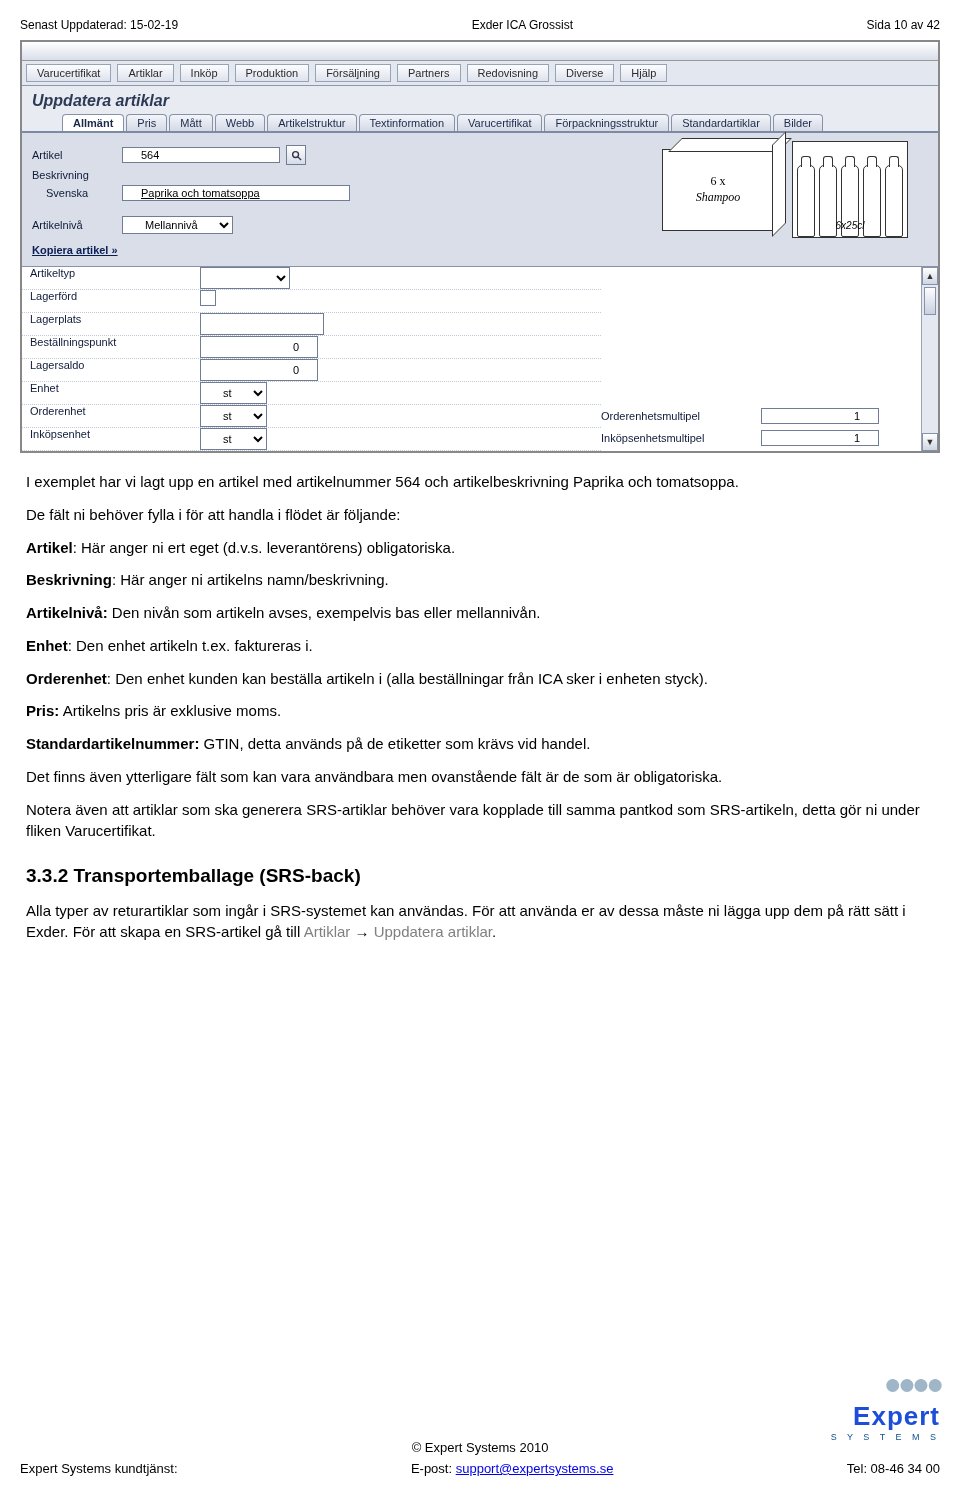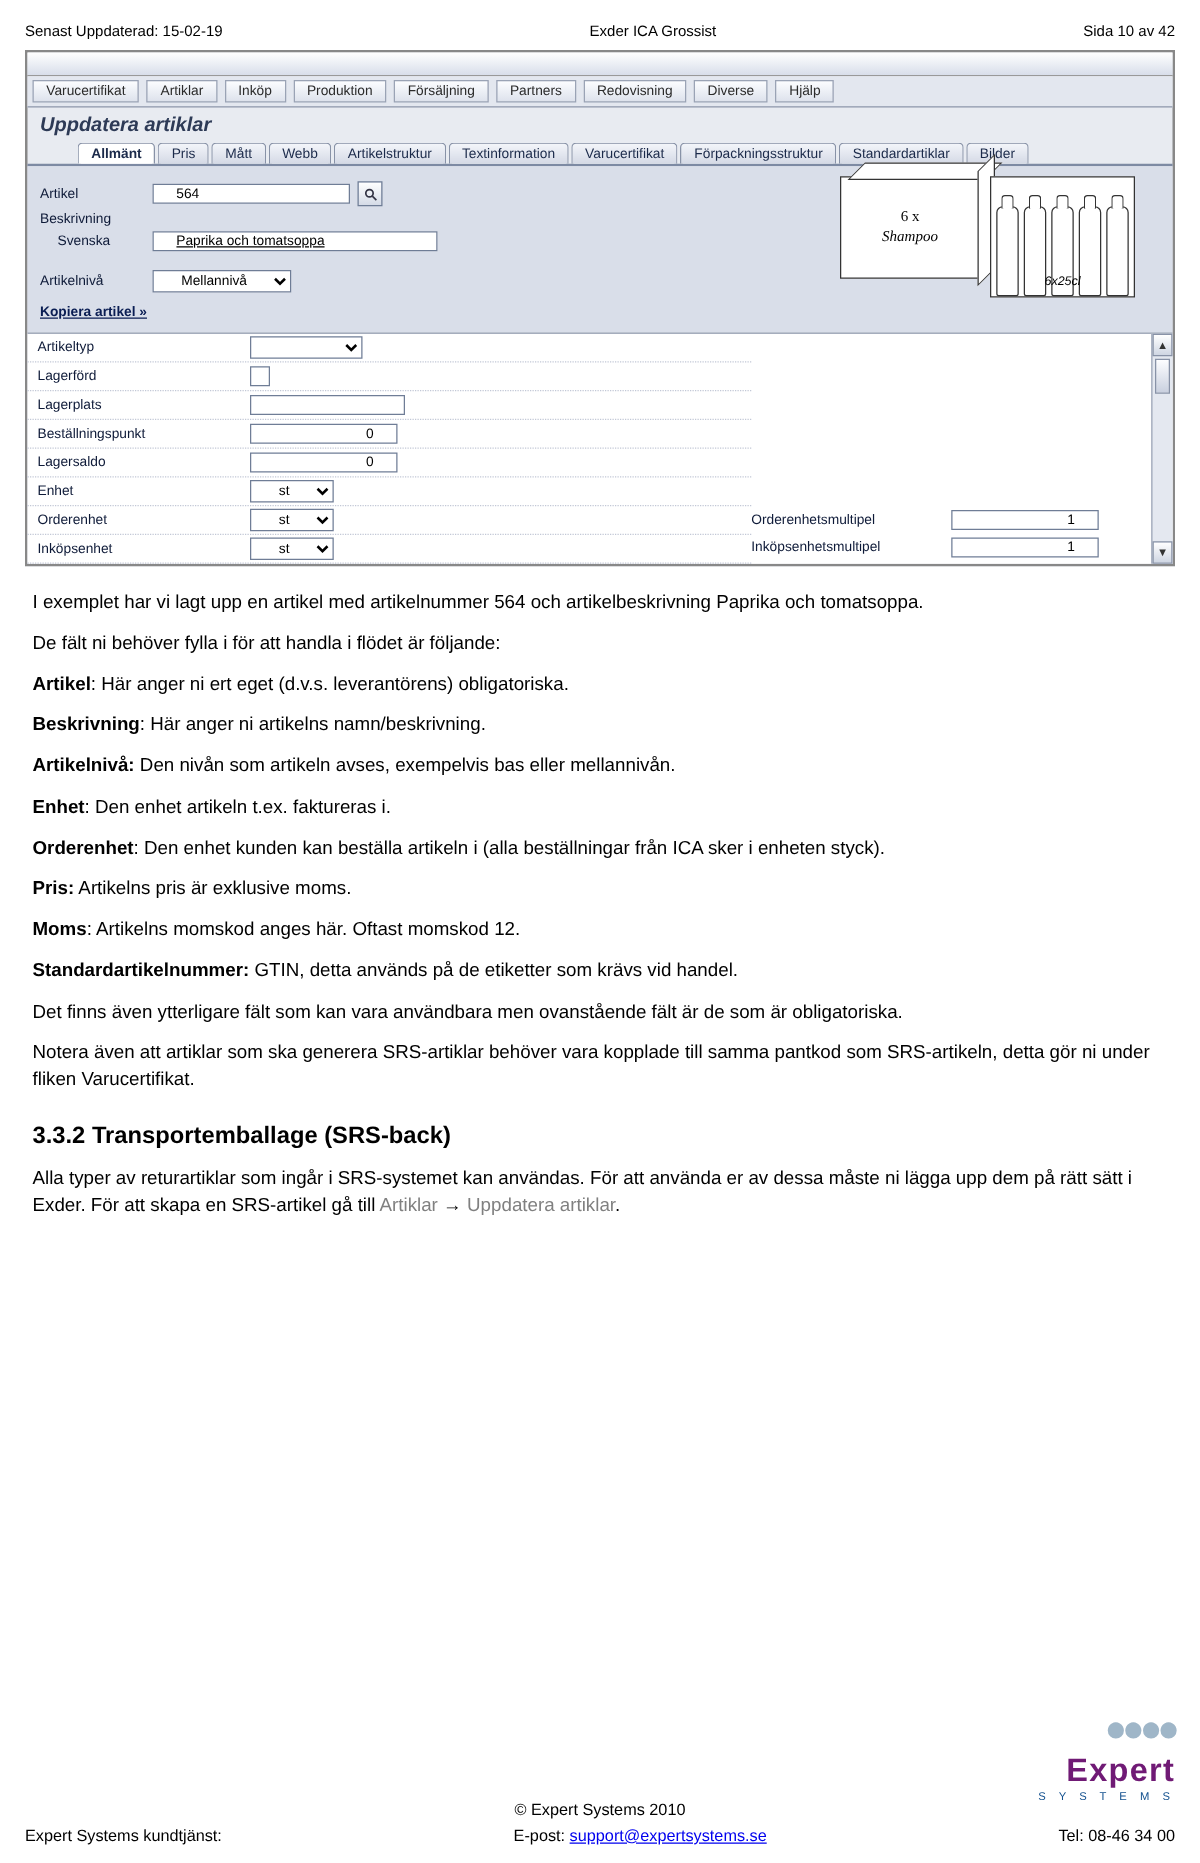--- a/index.html
+++ b/index.html
@@ -12,50 +12,50 @@
 .wintitle{font-weight:bold;font-style:italic;color:#2d3a56;font-size:16px;padding:6px 10px 4px}
 .tabs{display:flex;padding-left:40px;border-bottom:2px solid #7d8aa3}
 .tabs .tab{font-size:11px;padding:2px 10px;background:linear-gradient(#f3f5fa,#d4d9e5);border:1px solid #8892a7;border-bottom:none;margin-right:2px;border-radius:4px 4px 0 0;color:#1b2a4a}
 .tabs .tab.active{background:#fff;font-weight:bold}
 .form-area{background:#d9dee9;padding:8px 10px;position:relative}
 .row{display:flex;align-items:center;margin:4px 0;font-size:11px}
 .row .lab{width:90px;color:#0e1a38}
 input.txt,select.sel{font-size:11px;border:1px solid #6f7d96;background:#fff;padding:1px 18px}
 .search-btn{width:18px;height:18px;border:1px solid #6f7d96;background:linear-gradient(#fff,#d5dbe7);margin-left:6px;display:flex;align-items:center;justify-content:center}
 .kopiera{font-size:11px;color:#0a1d53;font-weight:bold;text-decoration:underline;padding:6px 0 2px}
-.illus{position:absolute;right:30px;top:8px;display:flex;gap:8px;align-items:flex-start}
+.illus{position:absolute;right:30px;top:8px;display:flex;gap:18px;align-items:center}
 .boxpic{width:110px;height:80px;border:1px solid #333;background:#fff;position:relative}
 .boxpic::before{content:"";position:absolute;top:-12px;left:12px;right:-12px;height:12px;background:#fff;border:1px solid #333;transform:skewX(-45deg)}
 .boxpic::after{content:"";position:absolute;top:-12px;right:-13px;bottom:0;width:12px;background:#fff;border:1px solid #333;transform:skewY(-45deg);transform-origin:top}
 .boxpic .t{position:absolute;top:24px;width:100%;text-align:center;font-family:cursive;font-size:12px}
 .boxpic .t2{top:40px;font-style:italic}
 .bottles{width:110px;height:95px;border:1px solid #333;background:#fff;display:flex;align-items:flex-end;justify-content:space-around;padding:0 2px;position:relative}
 .bottles .b{width:16px;height:70px;border:1px solid #333;border-radius:5px 5px 2px 2px;background:#fff;position:relative}
 .bottles .b::before{content:"";position:absolute;top:-10px;left:3px;right:3px;height:10px;border:1px solid #333;border-bottom:none;background:#fff;border-radius:3px 3px 0 0}
 .bottles .lbl{position:absolute;bottom:6px;width:100%;text-align:center;font-size:10px;font-style:italic}
 .grid-area{background:#fff;border-top:1px solid #8893a8;position:relative}
 .grid-scroll{display:flex}
 .grid-body{flex:1}
-.grow{display:flex;align-items:center;font-size:11px;border-bottom:1px dotted #c2c8d6;height:22px}
+.grow{display:flex;font-size:11px;border-bottom:1px dotted #c2c8d6;height:22px}
 .grow .glab{width:170px;padding-left:8px;color:#0e1a38}
 .rcol{width:320px;display:flex;flex-direction:column;justify-content:flex-end;padding-bottom:2px}
 .rcol .rrow{display:flex;align-items:center;font-size:11px;height:22px}
 .rcol .rlab{width:160px;text-align:left;color:#0e1a38}
 .scrollbar{width:16px;background:#e4e8f0;border-left:1px solid #9aa3b5;display:flex;flex-direction:column;justify-content:space-between}
 .scrollbar .arr{height:16px;background:linear-gradient(#fff,#cfd6e3);border:1px solid #8892a7;display:flex;align-items:center;justify-content:center;font-size:9px;color:#333}
 .scrollbar .thumb{flex:0 0 26px;margin:2px;background:linear-gradient(#fdfdff,#c9d0df);border:1px solid #8892a7}
 .scrollbar .track{flex:1}
 .body-text{padding:18px 6px 0;line-height:1.45;font-size:15px}
 .body-text p{margin:0 0 11px}
 .body-text .b{font-weight:bold}
 h3.section{font-size:19px;font-weight:bold;margin:20px 0 10px}
 .footer{position:absolute;bottom:14px;left:20px;right:20px}
 .logo{position:absolute;right:0;bottom:34px;text-align:right}
 .logo .dots{font-size:30px;letter-spacing:-4px;color:#9fb6c8}
-.logo .word{font-size:26px;font-weight:bold;color:#701a75;letter-spacing:1px}
+.logo .word{font-size:26px;font-weight:bold;color:#1d4ed8;letter-spacing:1px}
 .logo .sub{font-size:9px;letter-spacing:4px;color:#12508e}
 .footrow{display:flex;justify-content:space-between;font-size:13px;border-top:0;padding-top:4px}
 .footcenter{text-align:center;font-size:13px;margin-bottom:2px}
 .chk{width:14px;height:14px;border:1px solid #6f7d96;background:#fff;display:inline-block}
 .num{text-align:right;width:80px}
 </style>
 </head>
 <body>
 
 <div class="page">
@@ -190,21 +190,20 @@
 
  <div class="body-text">
   <p>I exemplet har vi lagt upp en artikel med artikelnummer 564 och artikelbeskrivning Paprika och tomatsoppa.</p>
   <p>De fält ni behöver fylla i för att handla i flödet är följande:</p>
   <p><span class="b">Artikel</span><span>: Här anger ni ert eget (d.v.s. leverantörens) obligatoriska.</span></p>
   <p><span class="b">Beskrivning</span><span>: Här anger ni artikelns namn/beskrivning.</span></p>
   <p><span class="b">Artikelnivå:</span><span> Den nivån som artikeln avses, exempelvis bas eller mellannivån.</span></p>
   <p><span class="b">Enhet</span><span>: Den enhet artikeln t.ex. faktureras i.</span></p>
   <p><span class="b">Orderenhet</span><span>: Den enhet kunden kan beställa artikeln i (alla beställningar från ICA sker i enheten styck).</span></p>
   <p><span class="b">Pris:</span><span> Artikelns pris är exklusive moms.</span></p>
-  <p><span class="b">Moms</span><span>: Artikelns momskod anges här. Oftast momskod 12.</span></p>
   <p><span class="b">Standardartikelnummer:</span><span> GTIN, detta används på de etiketter som krävs vid handel.</span></p>
   <p>Det finns även ytterligare fält som kan vara användbara men ovanstående fält är de som är obligatoriska.</p>
   <p>Notera även att artiklar som ska generera SRS-artiklar behöver vara kopplade till samma pantkod som SRS-artikeln, detta gör ni under fliken Varucertifikat.</p>
   <h3 class="section">3.3.2   Transportemballage (SRS-back)</h3>
   <p>
    <span>Alla typer av returartiklar som ingår i SRS-systemet kan användas. För att använda er av dessa måste ni lägga upp dem på rätt sätt i Exder. För att skapa en SRS-artikel gå till </span><span style="color:#808080">Artiklar </span><span>→ </span><span style="color:#808080">Uppdatera artiklar</span><span>.</span>
   </p>
  </div>
 
  <div class="footer">

